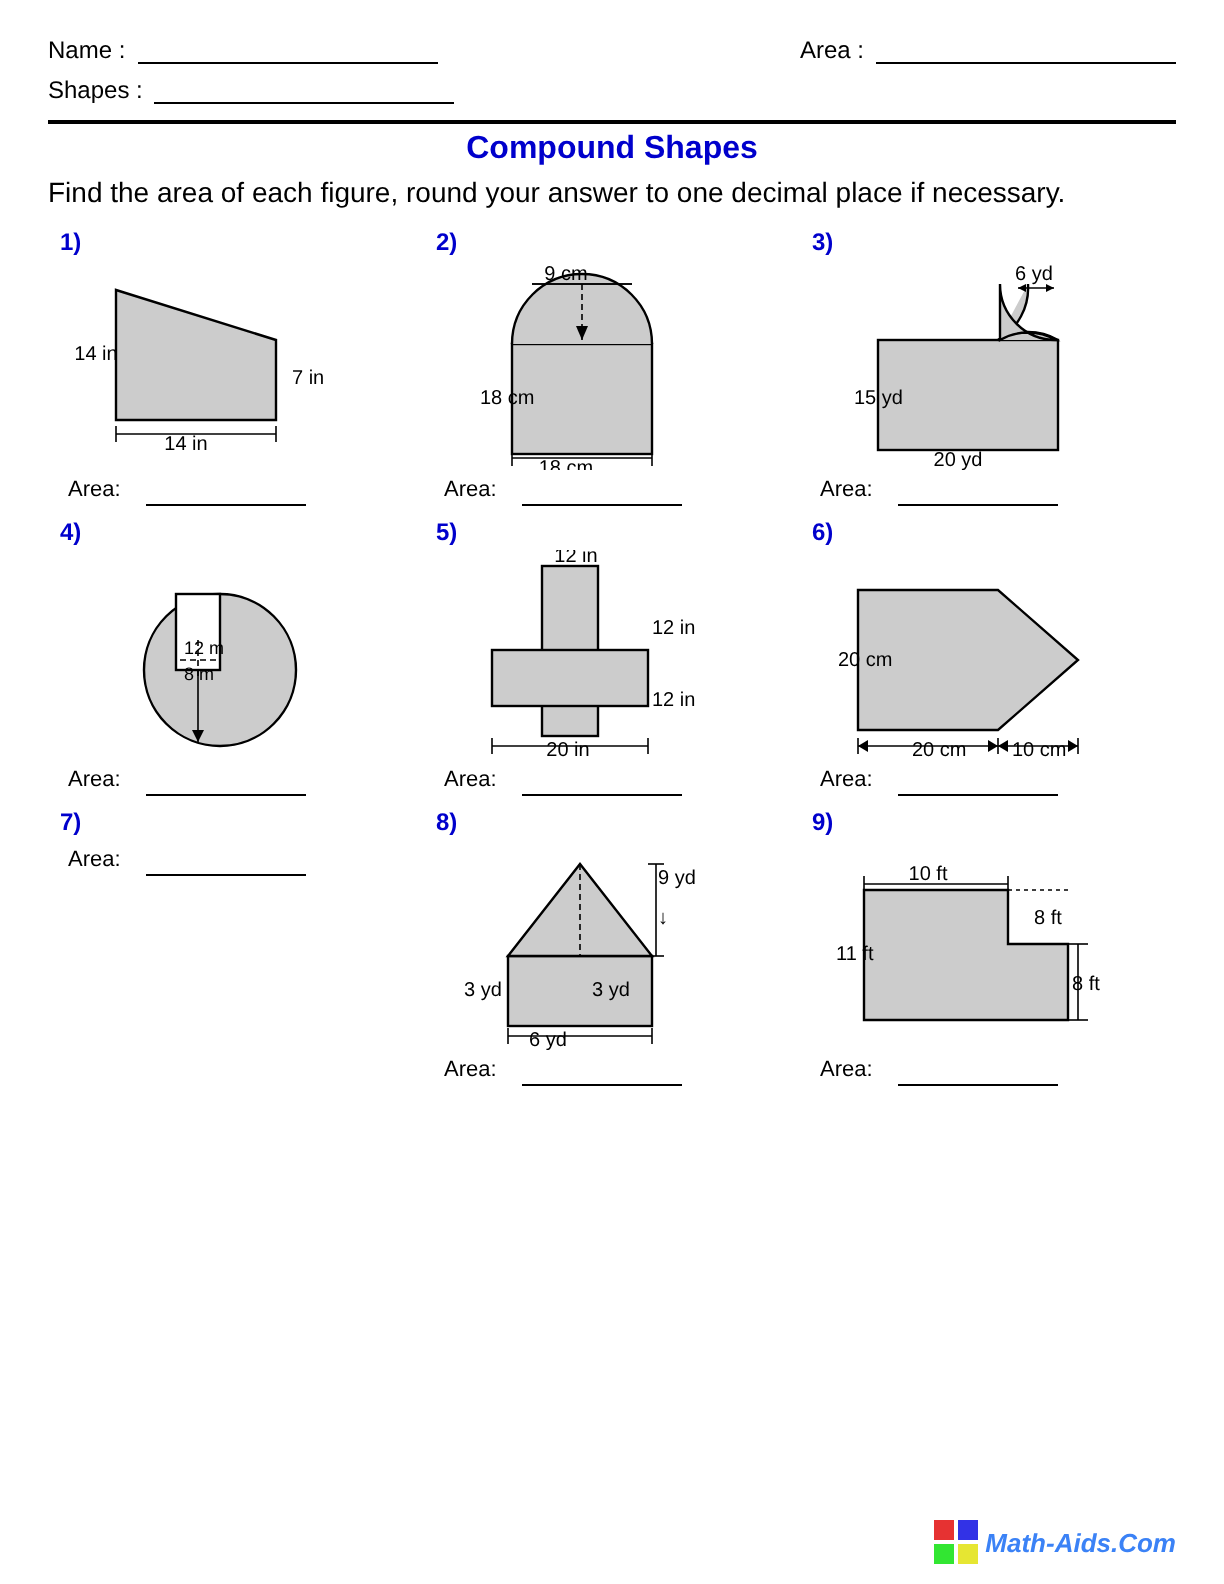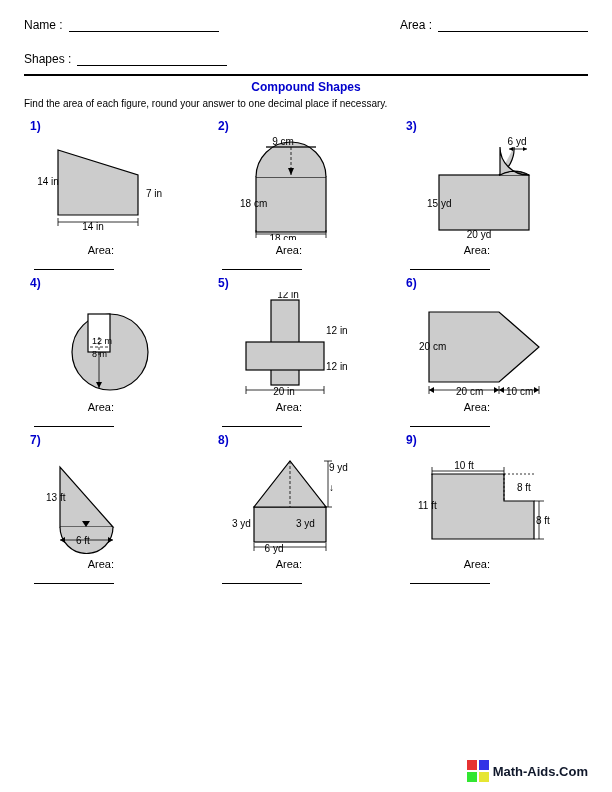--- a/index.html
+++ b/index.html
@@ -15,42 +15,42 @@
       width: 612px;
       height: 792px;
       padding: 18px 24px 10px 24px;
       position: relative;
     }
     .header {
       display: flex;
       justify-content: space-between;
       margin-bottom: 6px;
     }
-    .header-col { display: flex; flex-direction: column; gap: 20px; }
+    .header-col { display: flex; flex-direction: column; gap: 6px; }
     .header-row { display: flex; align-items: center; gap: 6px; }
     .header-label { font-size: 12px; }
     .header-line {
       border-bottom: 1px solid #000;
       width: 150px;
       height: 14px;
       display: inline-block;
     }
     .divider {
       border-top: 2px solid #000;
       margin: 8px 0 4px 0;
     }
     .title {
       text-align: center;
       color: #0000cc;
       font-weight: bold;
-      font-size: 12px;
+      font-size: 16px;
       margin-bottom: 4px;
     }
     .instructions {
-      font-size: 10px;
+      font-size: 14px;
       margin-bottom: 6px;
     }
     .problems-grid {
       display: grid;
       grid-template-columns: 1fr 1fr 1fr;
       grid-template-rows: repeat(3, auto);
       gap: 0px;
     }
     .problem {
       padding: 4px 6px 2px 6px;
@@ -67,24 +67,23 @@
     .figure-container {
       width: 160px;
       height: 105px;
       position: relative;
       margin: 0 auto;
     }
     .area-line {
       margin-top: 4px;
       font-size: 11px;
       display: flex;
-      align-items: flex-end;
-      gap: 0;
+      align-items: flex-start;
+      gap: 13px;
       padding-left: 4px;
-      flex-direction: column;
     }
     .area-underline {
       border-bottom: 1px solid #000;
       width: 80px;
       height: 14px;
       display: inline-block;
     }
     svg text {
       font-family: Arial, sans-serif;
     }
@@ -95,22 +94,23 @@
       display: flex;
       align-items: center;
       gap: 4px;
     }
     .mathaids-logo {
       width: 22px;
       height: 22px;
     }
     .footer-text {
       font-size: 13px;
-      color: #0f172a;
+      color: #3b82f6;
       font-weight: bold;
+      font-style: italic;
     }
   </style>
 </head>
 <body>
 
 <div class="page">
 
   <div class="header">
     <div class="header-col">
       <div class="header-row">
@@ -295,37 +295,20 @@
         </svg>
       </div>
       <div class="area-line">
         <span>Area:</span>
         <span class="area-underline"></span>
       </div>
     </div>
 
     <div class="problem">
       <span class="problem-num">7)</span>
-      <div class="figure-container">
-        <svg width="160" height="105">
-
-          <polygon points="22,78 22,18 75,78" fill="#cccccc" stroke="#000" stroke-width="1.2"></polygon>
-
-          <path d="M22,78 A26.5,26.5 0 0,0 75,78" fill="#cccccc" stroke="#000" stroke-width="1.2"></path>
-
-          <text x="8" y="52" font-size="10" fill="#000">13 ft</text>
-          <text x="38" y="95" font-size="10" fill="#000">6 ft</text>
-
-          <line x1="22" y1="91" x2="75" y2="91" stroke="#000" stroke-width="0.8"></line>
-          <polygon points="22,91 27,88 27,94" fill="#000"></polygon>
-          <polygon points="75,91 70,88 70,94" fill="#000"></polygon>
-
-          <polygon points="48,78 44,72 52,72" fill="#000"></polygon>
-        </svg>
-      </div>
       <div class="area-line">
         <span>Area:</span>
         <span class="area-underline"></span>
       </div>
     </div>
 
     <div class="problem">
       <span class="problem-num">8)</span>
       <div class="figure-container">
         <svg width="160" height="105">

